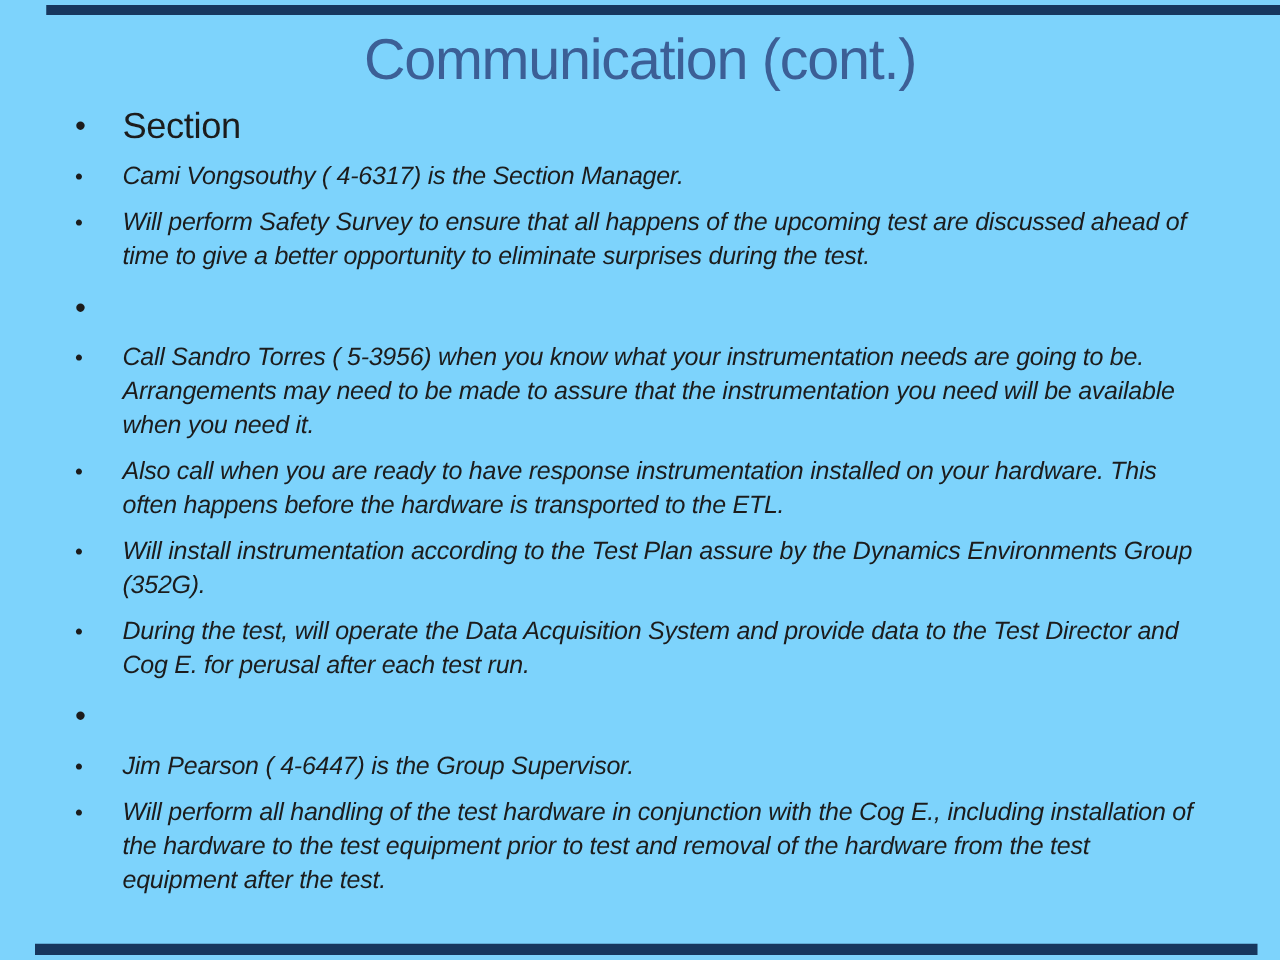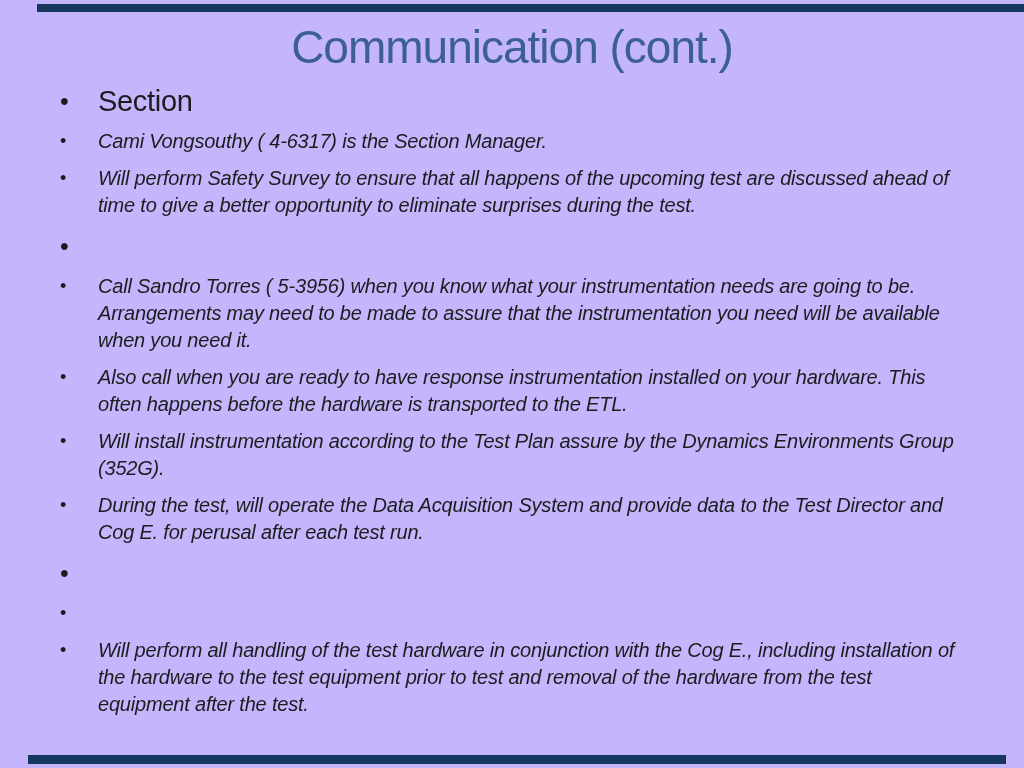--- a/index.html
+++ b/index.html
@@ -4,21 +4,21 @@
 <style>
   html, body {
     margin: 0;
     padding: 0;
     background: #ffffff;
   }
   .slide {
     position: relative;
     width: 1024px;
     height: 768px;
-    background: #c4b5fd;
+    background: #7dd3fc;
     overflow: hidden;
     font-family: "Liberation Sans", sans-serif;
     color: #1c1c1c;
   }
   .border-bar {
     position: absolute;
     background: #17375e;
   }
   .border-bar.top {
     top: 4px;
@@ -128,20 +128,21 @@
     <div class="item body-item">
       <span class="marker">•</span>
       <span class="text">During the test, will operate the Data Acquisition System and provide data to the Test Director and Cog E. for perusal after each test run.</span>
     </div>
 
     <div class="item heading-item">
       <span class="marker">•</span>
     </div>
     <div class="item body-item">
       <span class="marker">•</span>
+      <span class="text">Jim Pearson ( 4-6447) is the Group Supervisor.</span>
     </div>
     <div class="item body-item">
       <span class="marker">•</span>
       <span class="text">Will perform all handling of the test hardware in conjunction with the Cog E., including installation of the hardware to the test equipment prior to test and removal of the hardware from the test equipment after the test.</span>
     </div>
 
   </div>
 
   <div class="border-bar bottom"></div>
 

